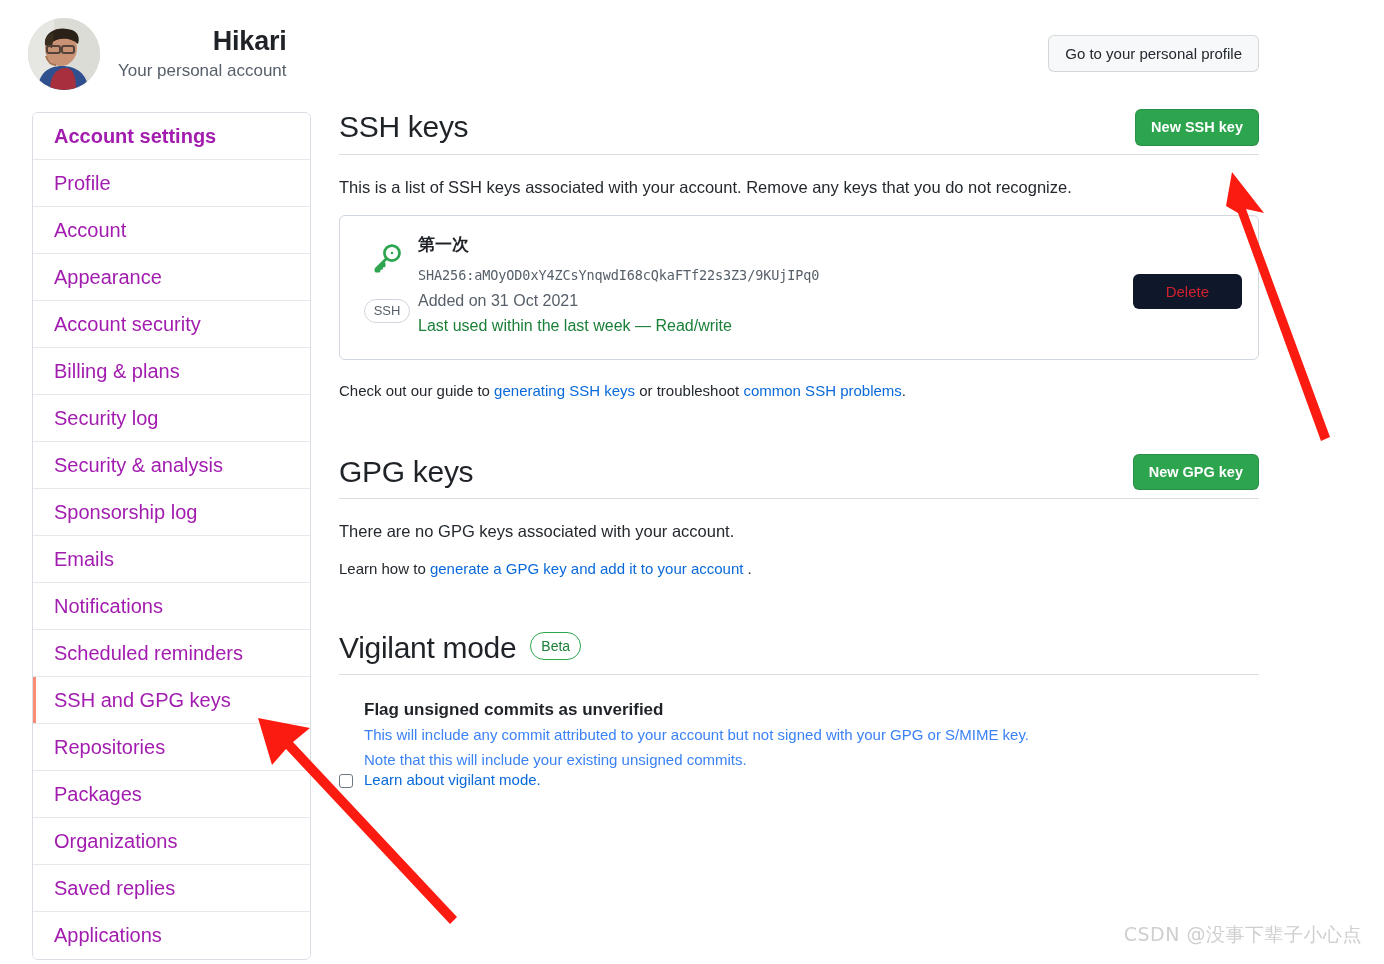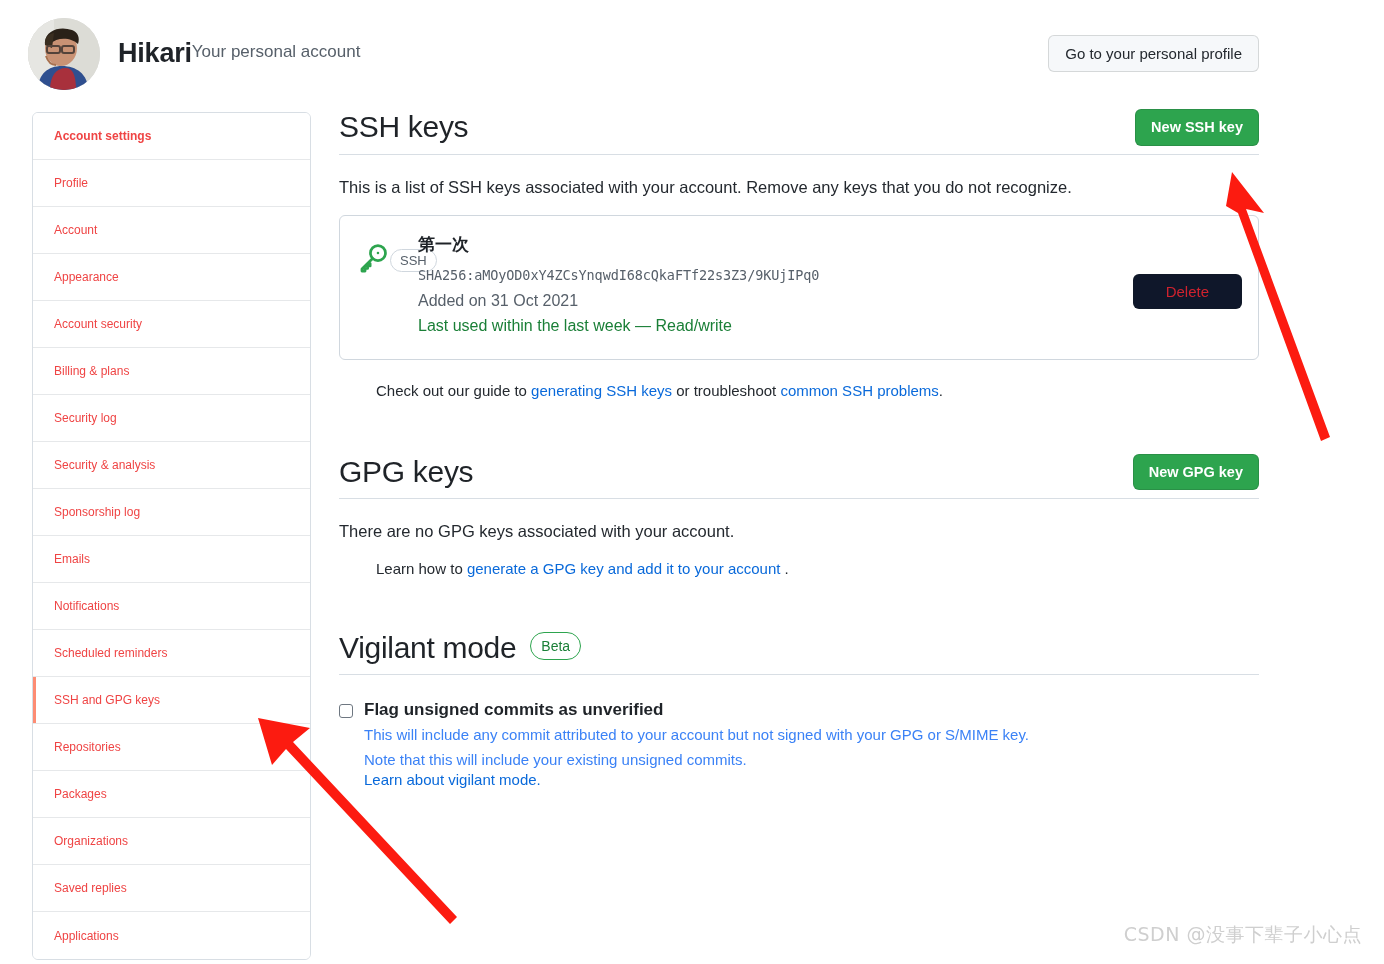--- a/index.html
+++ b/index.html
@@ -29,21 +29,21 @@
   .avatar {
     width: 72px; height: 72px;
     border-radius: 50%;
     overflow: hidden;
     flex: none;
     background: #d8d8d4;
     position: relative;
   }
   .avatar svg { display: block; width: 72px; height: 72px; }
 
-  .acct-names { display: flex; flex-direction: row; justify-content: center; }
+  .acct-names { display: flex; flex-direction: column; justify-content: center; align-items: flex-end; }
   .acct-name {
     font-size: 27px;
     font-weight: bold;
     line-height: 1.15;
     color: #1f2328;
     letter-spacing: -0.2px;
   }
   .acct-sub {
     font-size: 17px;
     color: #57606a;
@@ -73,22 +73,22 @@
     border: 1px solid #d8dee4;
     border-radius: 6px;
     background: #fff;
     overflow: hidden;
   }
   .side-item {
     height: 47px;
     display: flex;
     align-items: center;
     padding-left: 21px;
-    font-size: 12px;
-    color: #ef4444;
+    font-size: 20px;
+    color: #a21caf;
     border-bottom: 1px solid #e6e8ea;
     background: #fff;
     cursor: pointer;
     position: relative;
     text-align: right;
   }
   .side-item:last-child { border-bottom: none; }
   .side-item.heading {
     font-weight: bold;
     cursor: default;
@@ -152,44 +152,43 @@
     font-size: 16.5px;
     color: #24292f;
     margin-top: 21px;
     line-height: 1.45;
   }
   .para-sm {
     font-size: 15px;
     color: #24292f;
     margin-top: 12px;
     line-height: 1.5;
-    margin-left: 37px;
   }
   a.link { color: #0969da; text-decoration: none; cursor: pointer; }
 
   
   .key-card {
     margin-top: 16px;
     border: 1px solid #d0d7de;
     border-radius: 6px;
     background: #fff;
     padding: 16px;
     display: flex;
     align-items: flex-start;
     position: relative;
     min-height: 145px;
   }
   .key-icon-col {
     width: 62px;
     flex: none;
     display: flex;
-    flex-direction: row;
+    flex-direction: column;
     align-items: center;
     padding-top: 9px;
-    gap: 0;
+    gap: 20px;
     text-align: center;
   }
   .ssh-pill {
     border: 1px solid #d0d7de;
     border-radius: 20px;
     font-size: 13px;
     color: #57606a;
     padding: 1px 9px;
     line-height: 1.5;
   }
@@ -228,21 +227,21 @@
     border-radius: 6px;
     color: #cf222e;
     font-size: 15px;
     padding: 6px 32px;
     cursor: pointer;
     font-family: "Liberation Sans", sans-serif;
     line-height: 1.4;
   }
 
   
-  .vig-row { margin-top: 24px; display: flex; align-items: flex-start; }
+  .vig-row { margin-top: 24px; display: flex; align-items: flex-end; }
   .chk {
     width: 14px; height: 14px;
     border: 1px solid #6e7781;
     border-radius: 3px;
     background: #fff;
     flex: none;
     margin-top: 5px;
     margin-right: 11px;
     cursor: pointer;
   }

